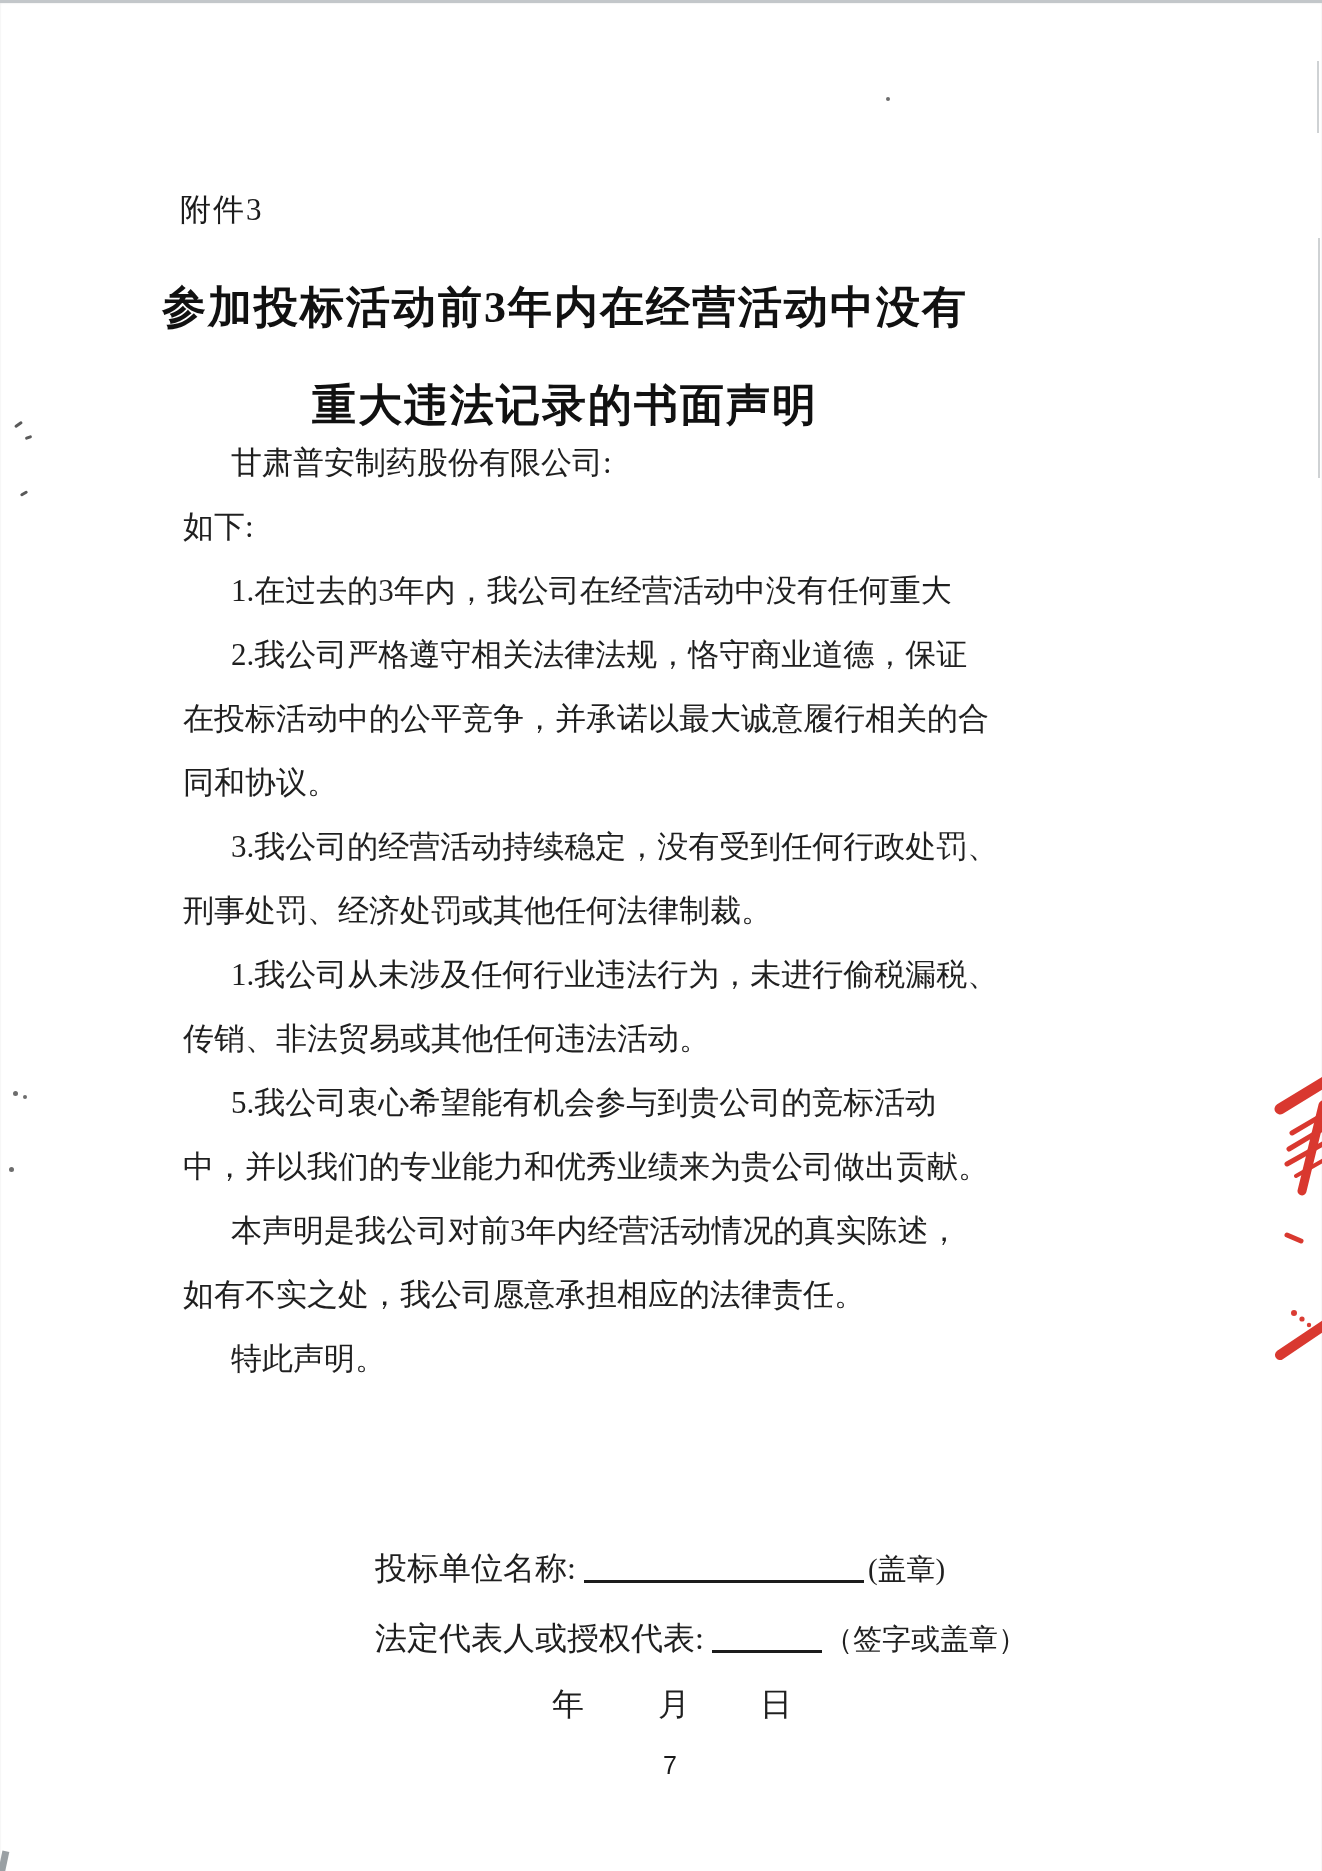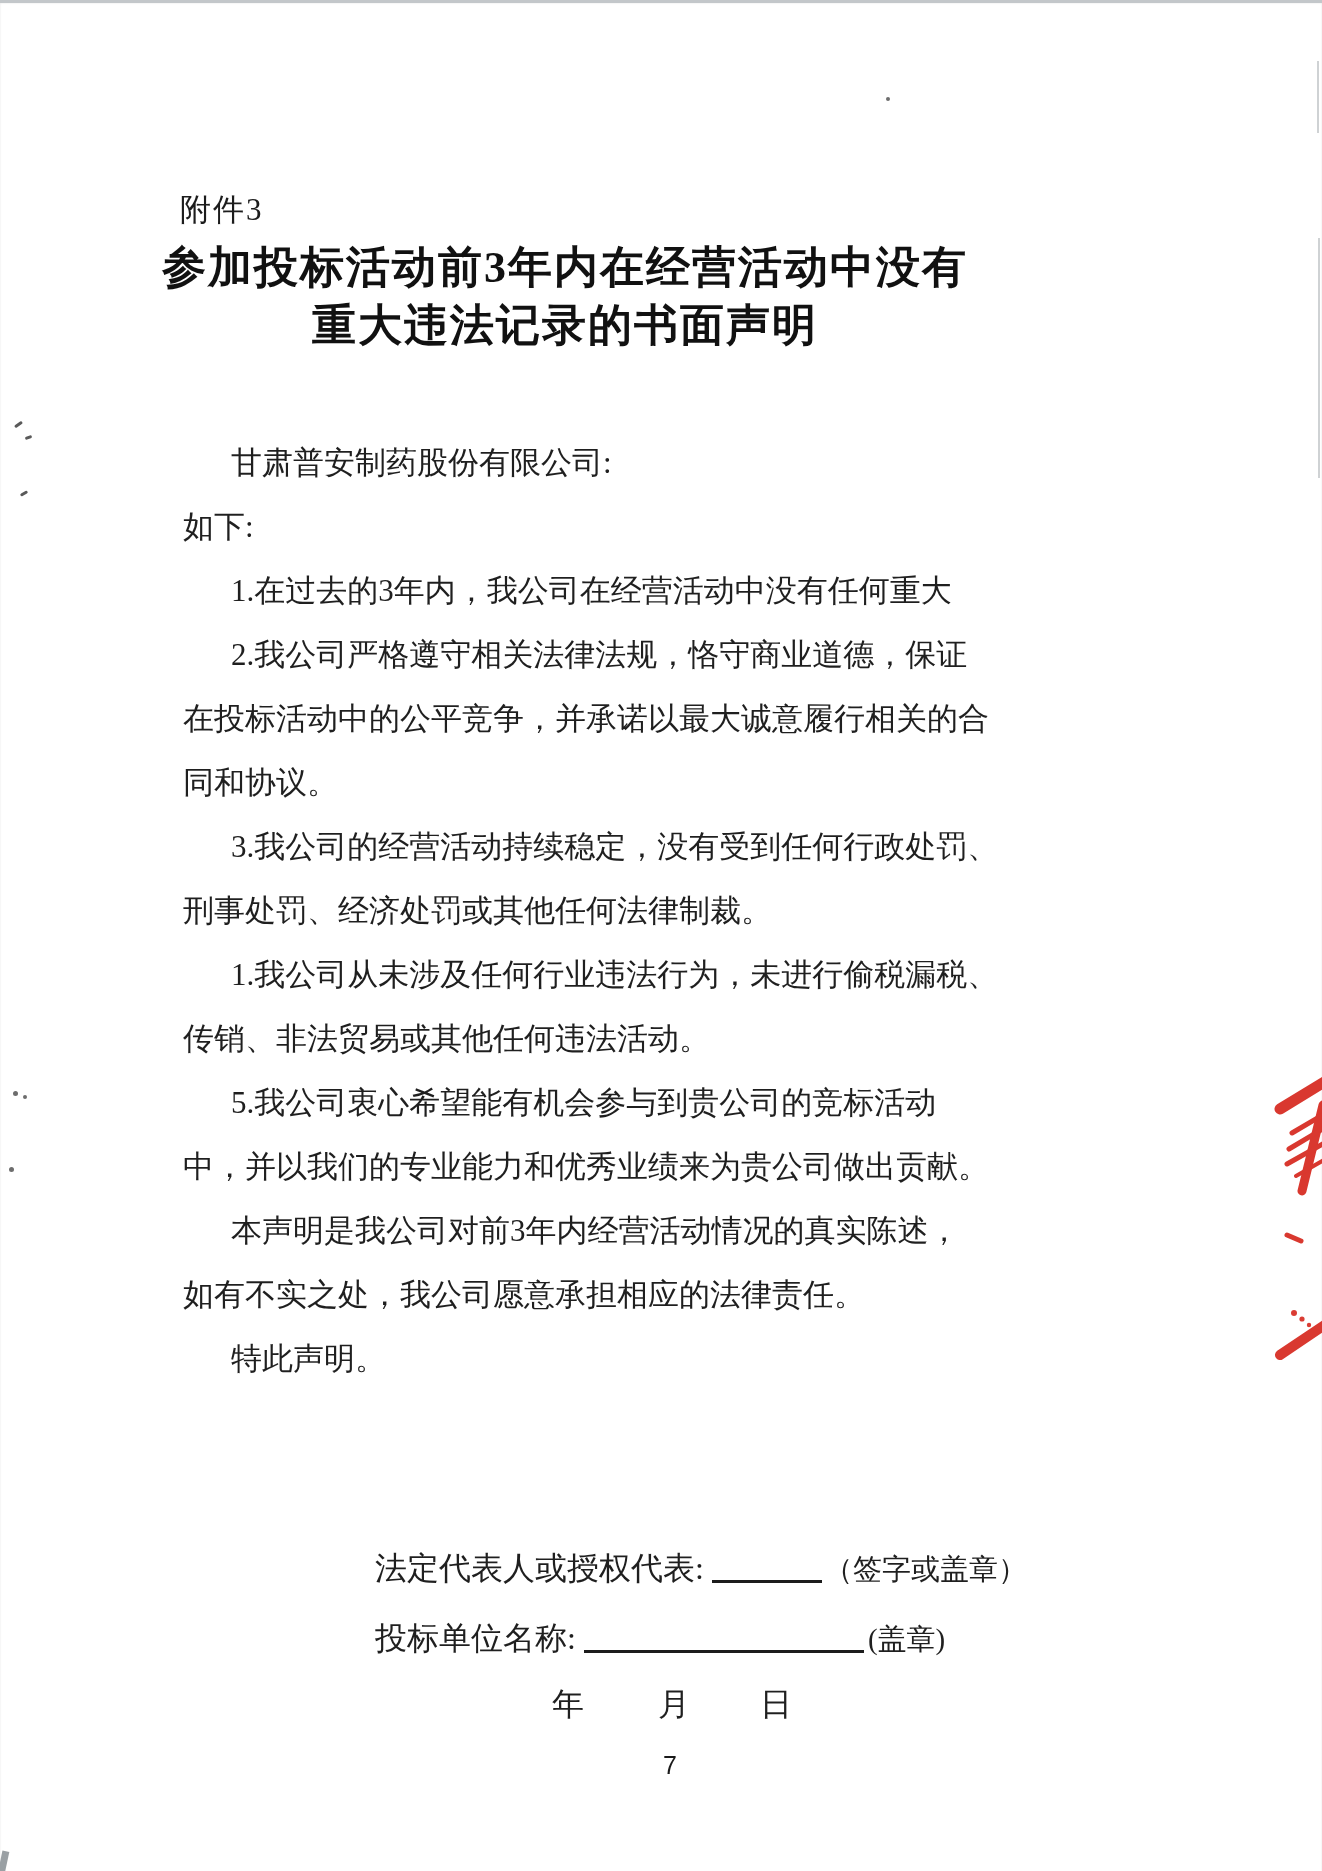--- a/index.html
+++ b/index.html
@@ -17,21 +17,21 @@
   .attachment{
     position:absolute;left:180px;top:186px;
     font-size:31px;letter-spacing:2px;color:#1c1c1c;
   }
   .title{
     position:absolute;left:120px;top:236px;width:890px;
     margin:0;text-align:center;
     font-size:44px;line-height:58px;font-weight:900;
     letter-spacing:2px;color:#111;
   }
-  .title .t-line{display:block;}
+  .title .t-line{display:block;margin-top:40px;}
   .doc-body{
     position:absolute;left:183px;top:428px;width:800px;
     font-size:31px;line-height:64px;color:#1f1f1f;
     letter-spacing:0px;white-space:nowrap;
   }
   .doc-body .line{height:64px;}
   .doc-body .ind{text-indent:48px;}
   .sig-block{position:absolute;left:375px;top:1543px;width:640px;font-size:32px;color:#1f1f1f;white-space:nowrap;}
   .sig-row{height:70px;}
   .uline{
@@ -85,24 +85,24 @@
     <div class="line">传销、非法贸易或其他任何违法活动。</div>
     <div class="line ind">5.我公司衷心希望能有机会参与到贵公司的竞标活动</div>
     <div class="line">中，并以我们的专业能力和优秀业绩来为贵公司做出贡献。</div>
     <div class="line ind">本声明是我公司对前3年内经营活动情况的真实陈述，</div>
     <div class="line">如有不实之处，我公司愿意承担相应的法律责任。</div>
     <div class="line ind">特此声明。</div>
   </div>
 
   <div class="sig-block">
     <div class="sig-row">
-      <span>法定代表人或授权代表:</span><span class="uline u-rep"></span><span class="seal-note">（签字或盖章）</span>
+      <span>投标单位名称:</span><span class="uline u-bidder"></span><span class="seal-note">(盖章)</span>
     </div>
     <div class="sig-row">
-      <span>投标单位名称:</span><span class="uline u-bidder"></span><span class="seal-note">(盖章)</span>
+      <span>法定代表人或授权代表:</span><span class="uline u-rep"></span><span class="seal-note">（签字或盖章）</span>
     </div>
   </div>
 
   <div class="date-row" style="left:552px;">
     <span class="d d-year">年</span>
     <span class="d d-month">月</span>
     <span class="d d-day">日</span>
   </div>
 
   <div class="page-number">7</div>

